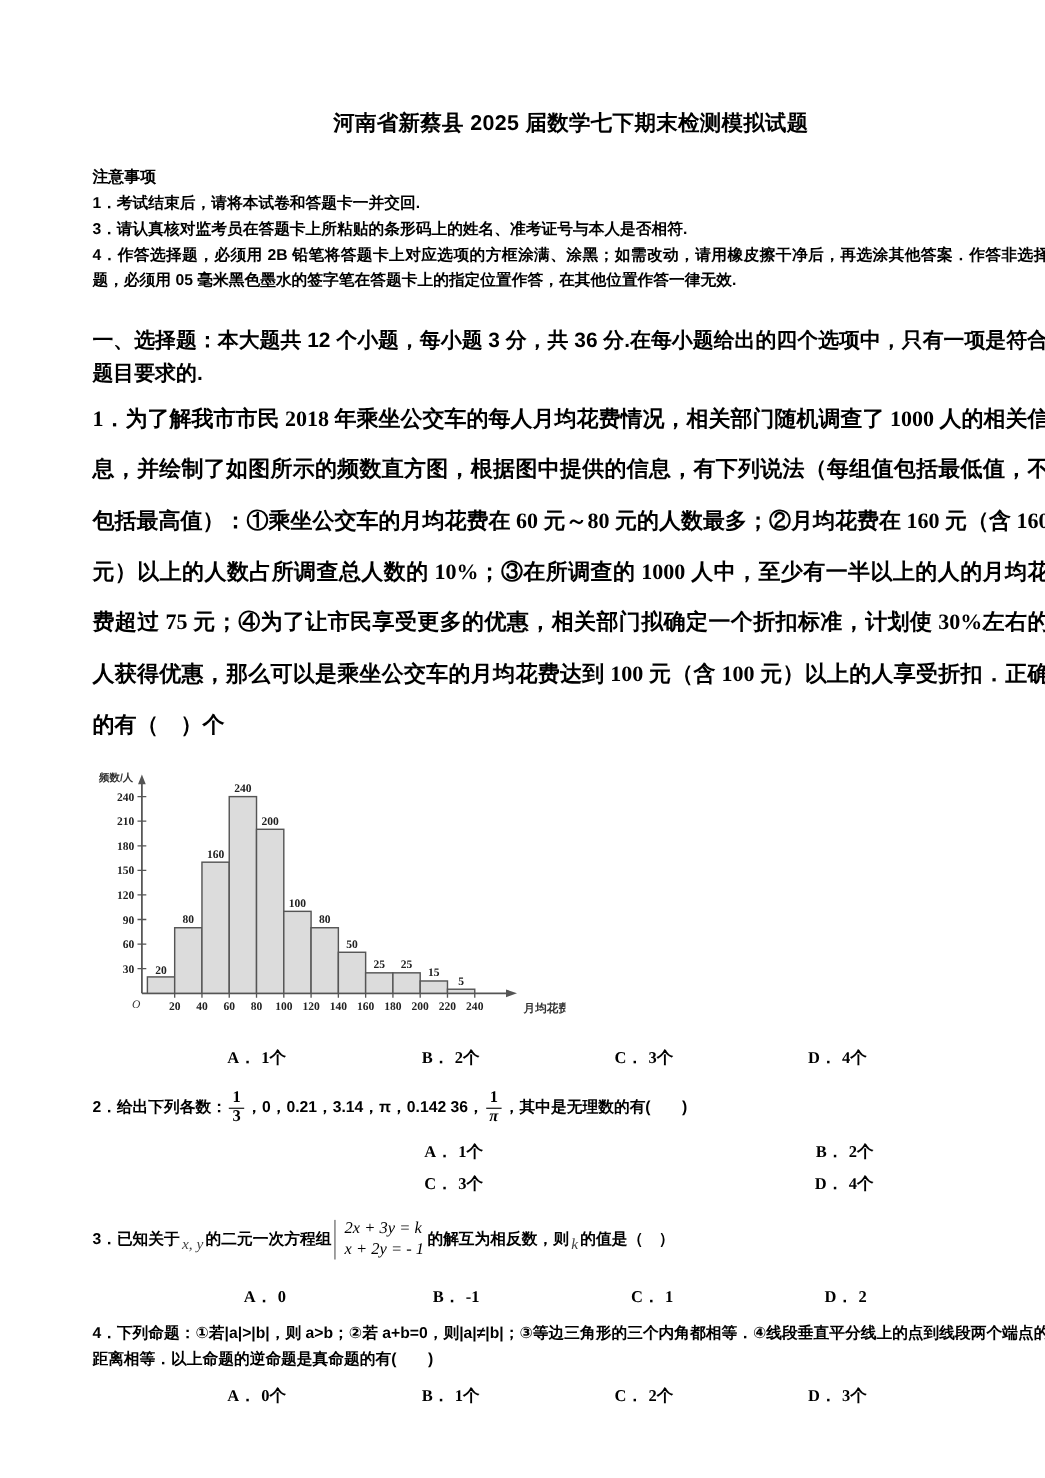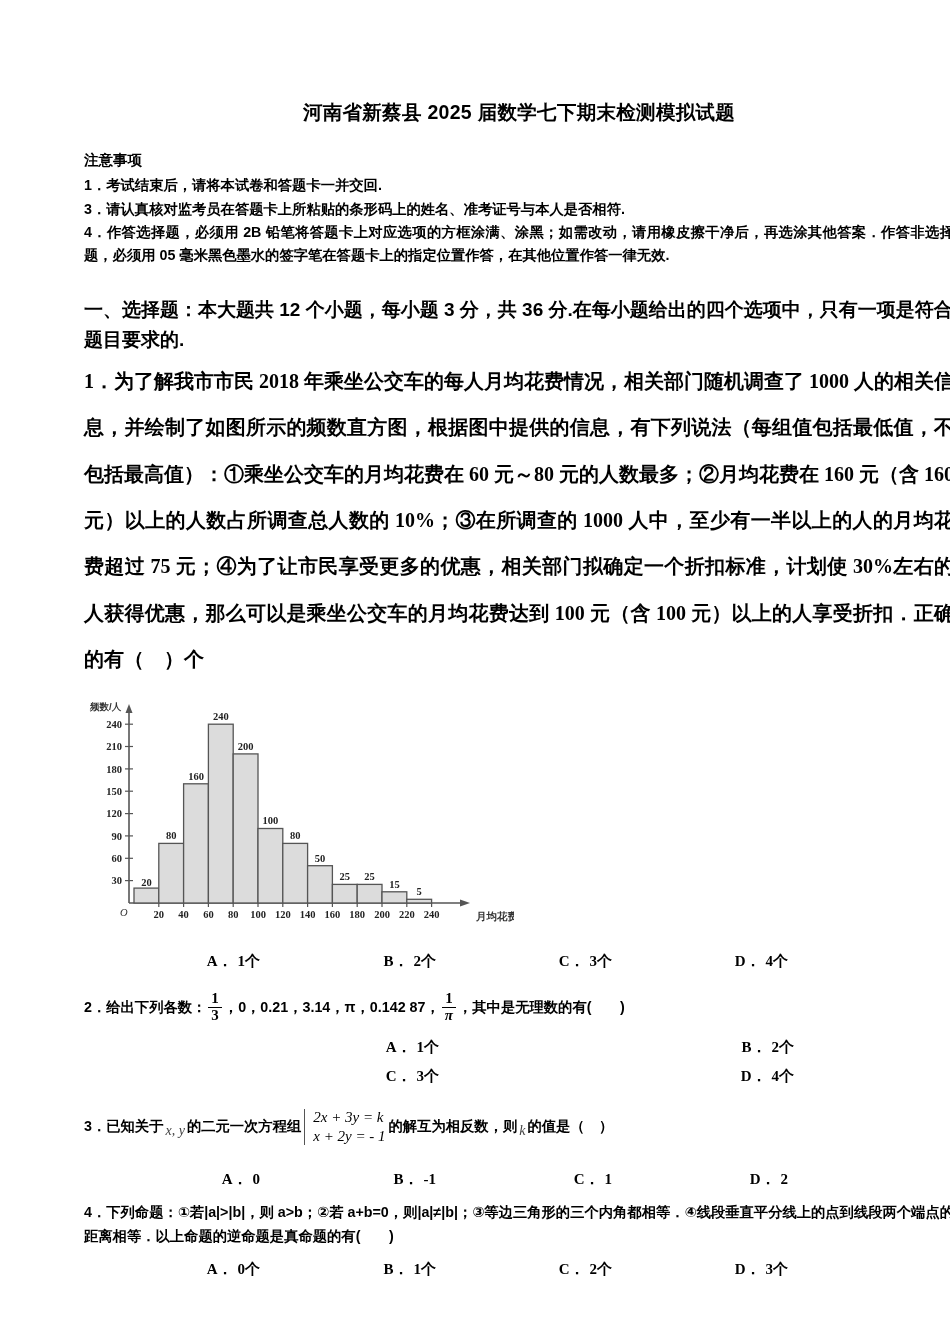--- a/index.html
+++ b/index.html
@@ -258,21 +258,21 @@
   </div>
 
   <div class="opts">
     <div class="opt"><span class="opt-lbl">A．</span><span>1个</span></div>
     <div class="opt"><span class="opt-lbl">B．</span><span>2个</span></div>
     <div class="opt"><span class="opt-lbl">C．</span><span>3个</span></div>
     <div class="opt"><span class="opt-lbl">D．</span><span>4个</span></div>
   </div>
 
   <div class="q-line" style="margin-top:20px;">
-    <span>2．</span><span>给出下列各数：</span><span class="frac"><span class="num">1</span><span class="den">3</span></span><span>，0，0.21，3.14，π，0.142 87，</span><span class="frac"><span class="num">1</span><span class="den it">π</span></span><span>，其中是无理数的有(　　)</span>
+    <span>2．</span><span>给出下列各数：</span><span class="frac"><span class="num">1</span><span class="den">3</span></span><span>，0，0.21，3.14，π，0.142 36，</span><span class="frac"><span class="num">1</span><span class="den it">π</span></span><span>，其中是无理数的有(　　)</span>
   </div>
 
   <div class="opts two">
     <div class="opt"><span class="opt-lbl">A．</span><span>1个</span></div>
     <div class="opt"><span class="opt-lbl">B．</span><span>2个</span></div>
   </div>
   <div class="opts two tight">
     <div class="opt"><span class="opt-lbl">C．</span><span>3个</span></div>
     <div class="opt"><span class="opt-lbl">D．</span><span>4个</span></div>
   </div>

